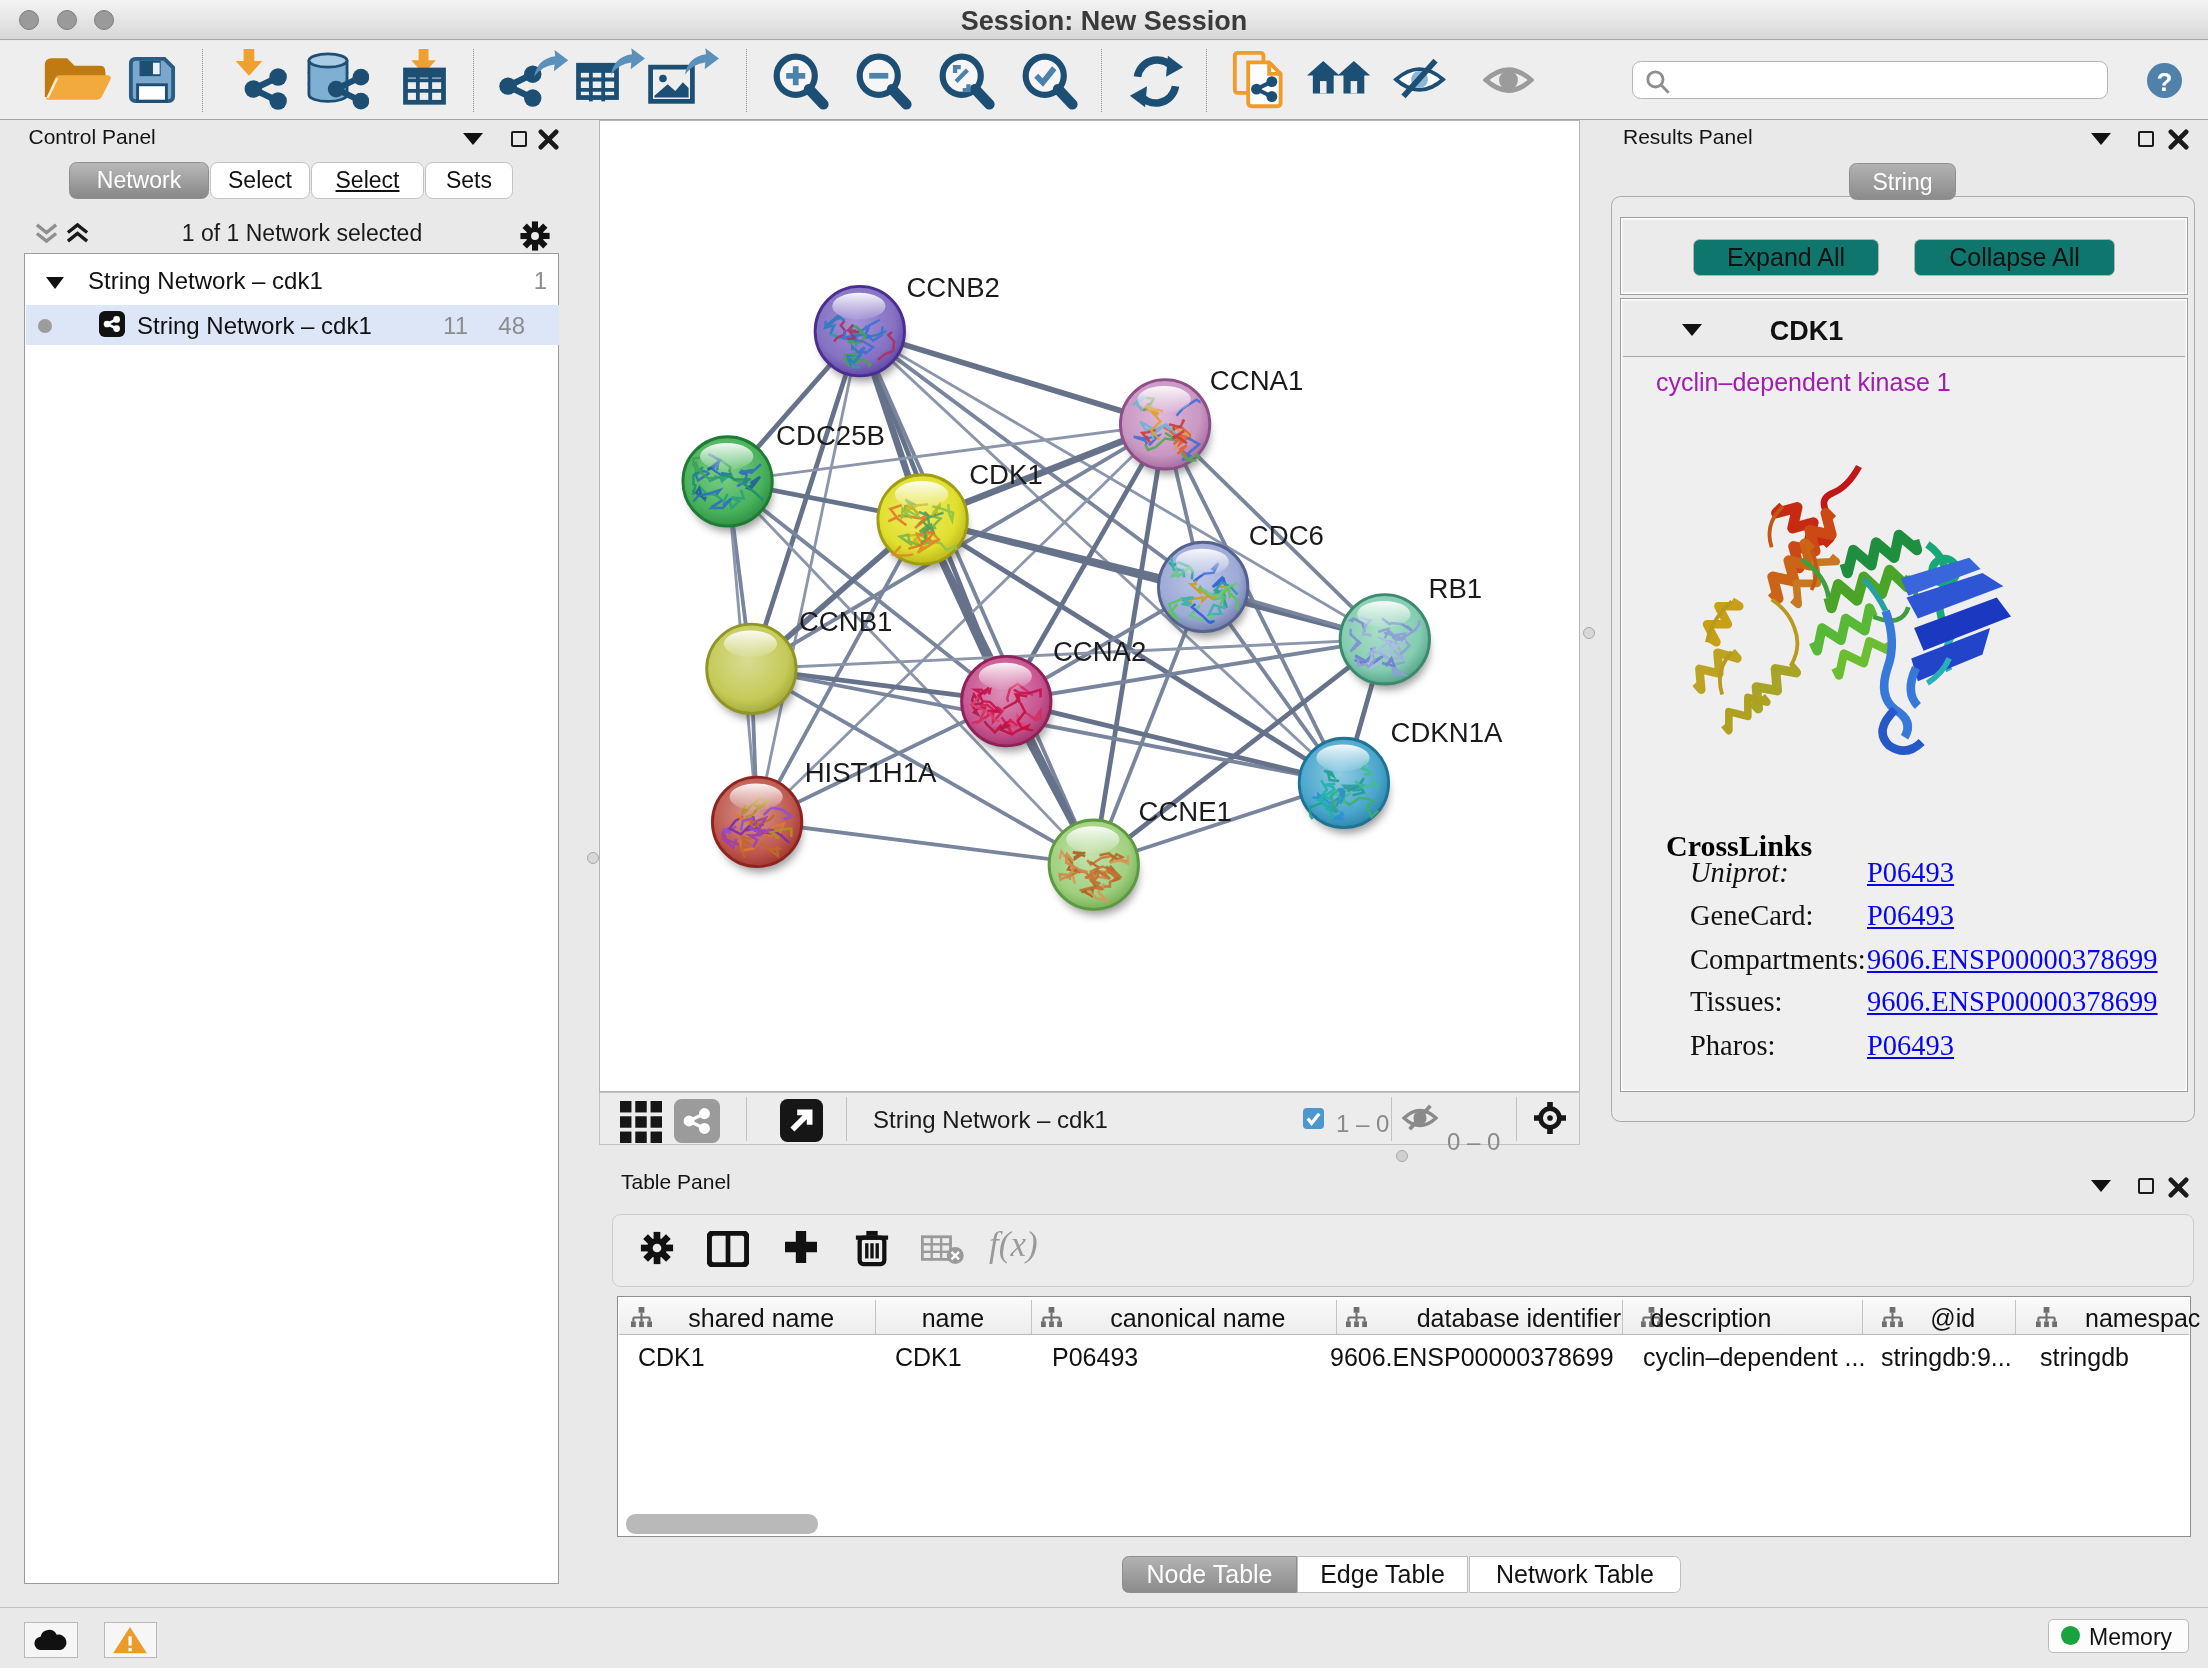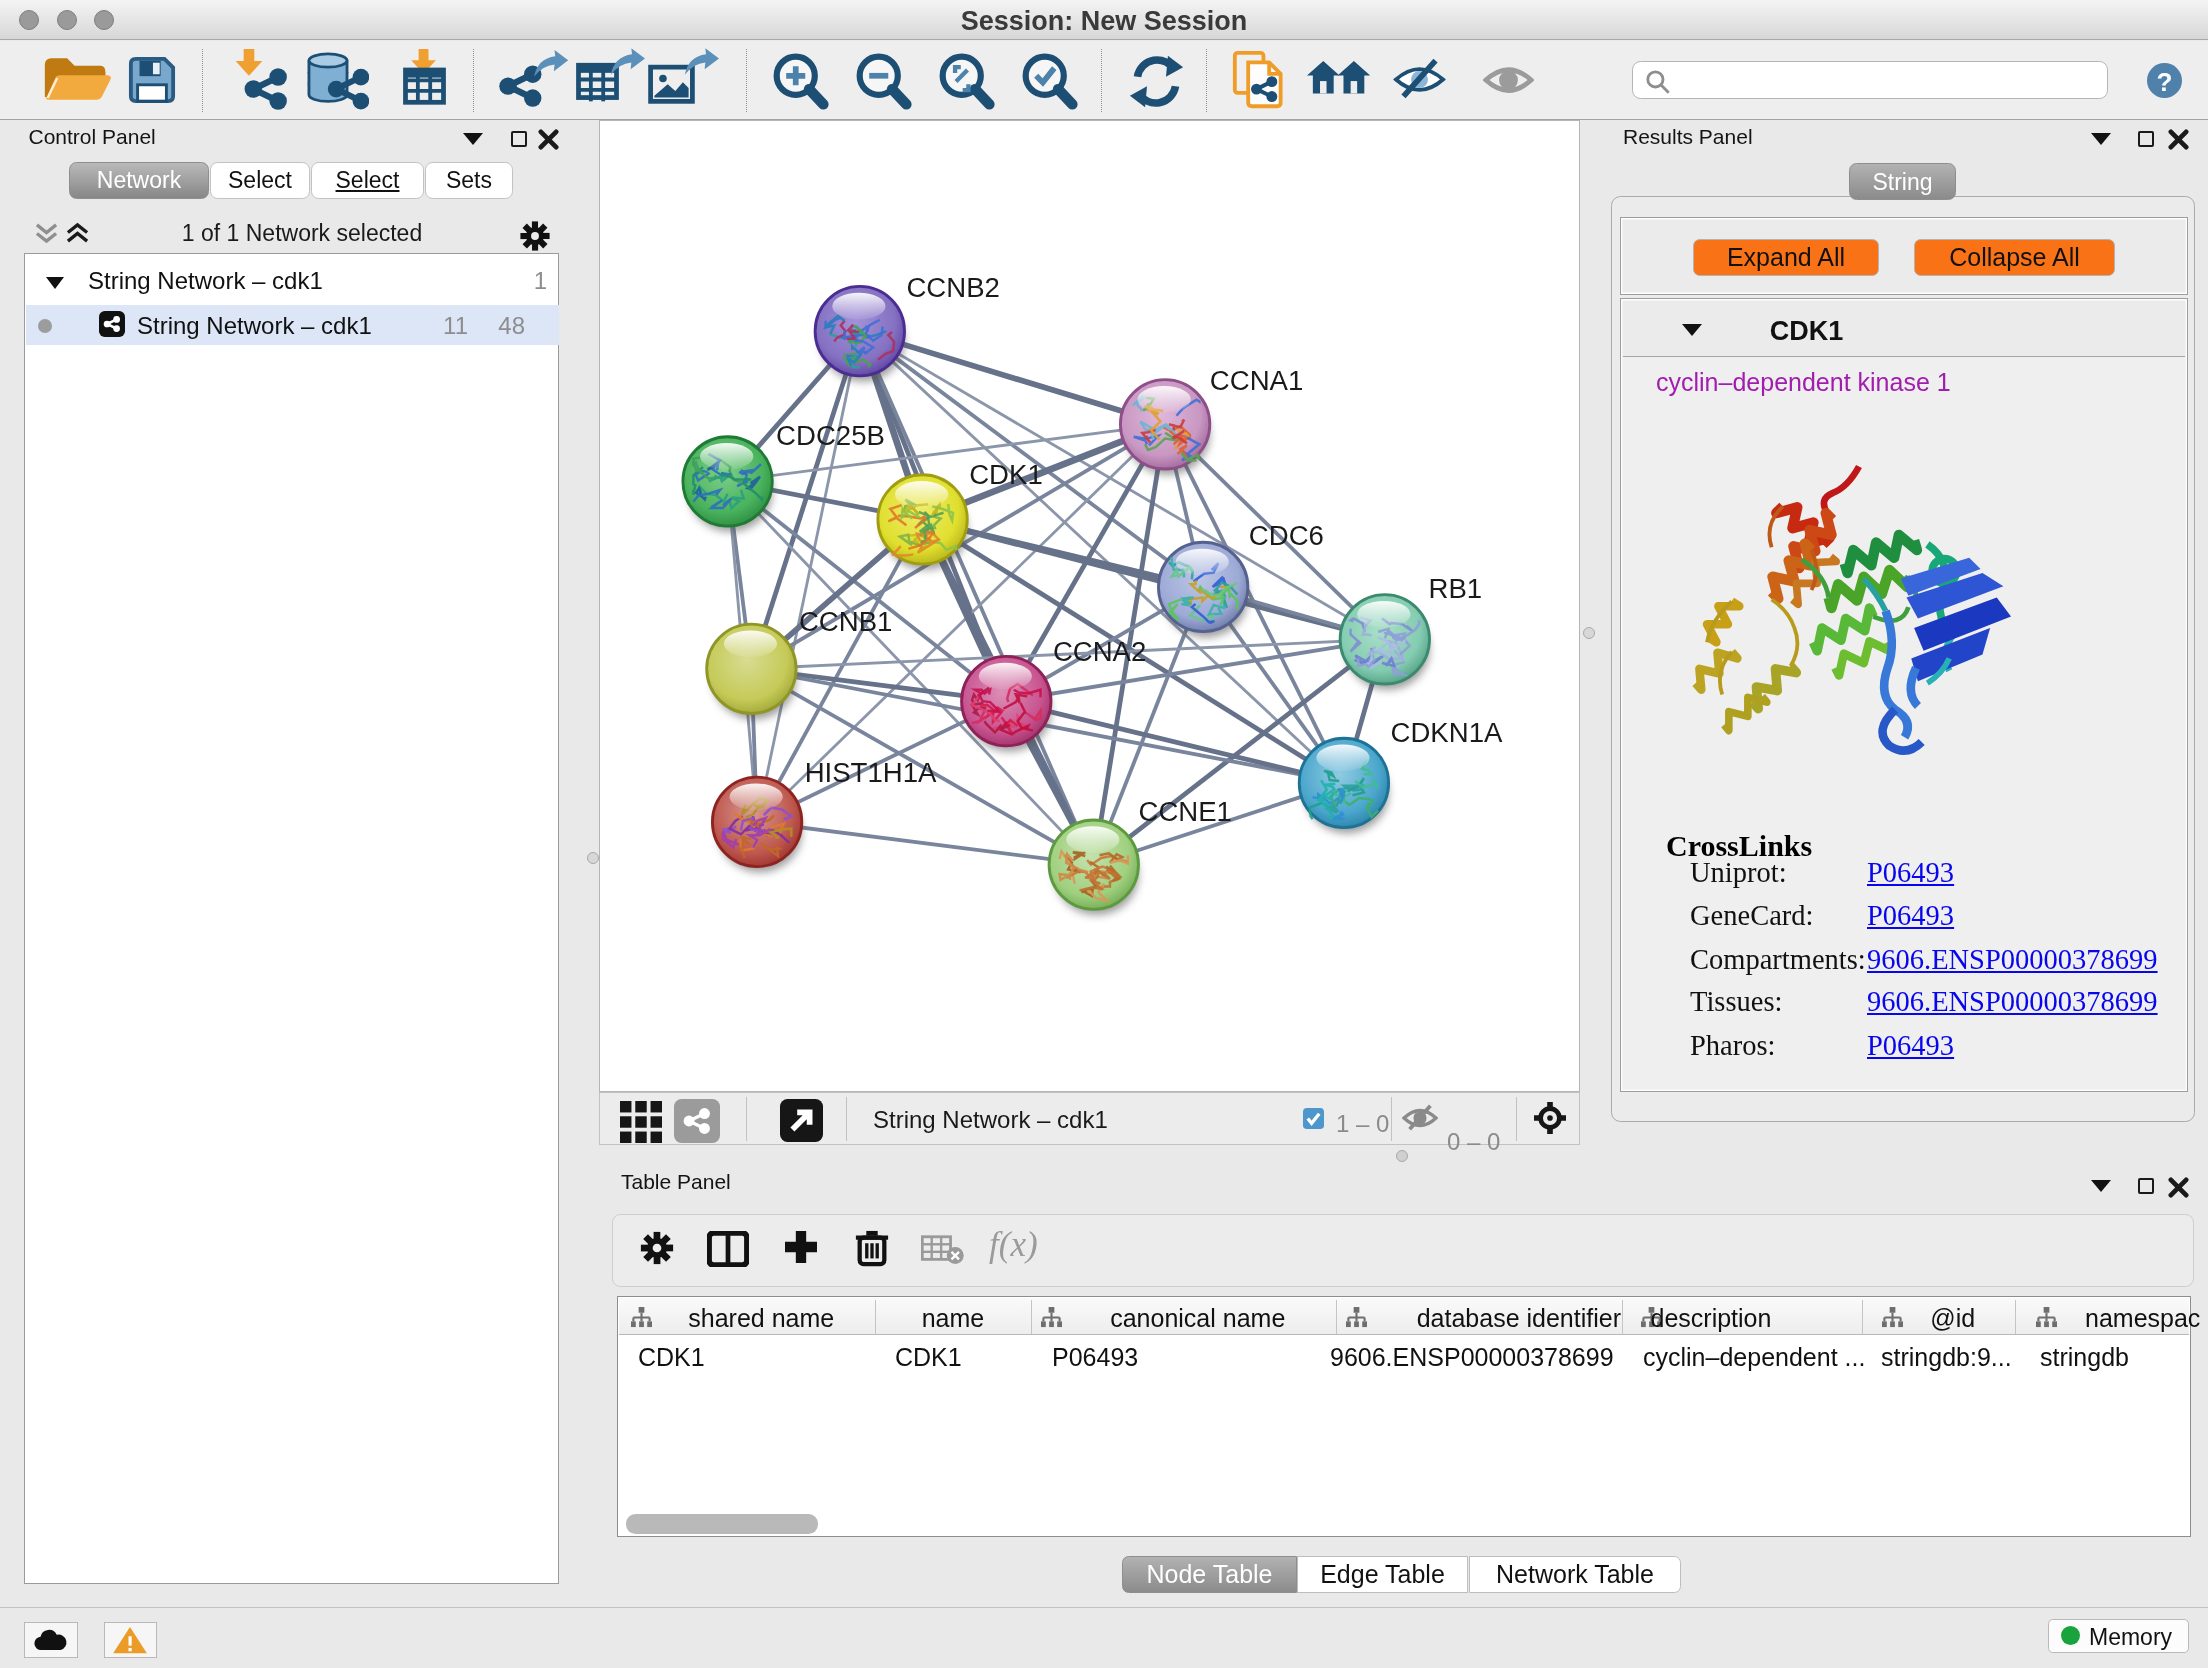--- a/index.html
+++ b/index.html
@@ -19,21 +19,21 @@
 
   
   .tab { position:absolute; top:162px; height:37px; border:1px solid #c2c2c2; background:#fff; color:#111;
          font-size:23px; text-align:center; line-height:35px; border-radius:7.6px; }
   .tabsel { background:linear-gradient(#b9b9b9,#878787); color:#fff; border:1px solid #8e8e8e; }
   .treebox { left:24px; top:253px; width:535px; height:1331px; background:#fff; border:1.4px solid #9b9b9b; }
   .trow1 { left:0; top:0px; width:100%; height:51px; }
   .trow2 { left:0; top:51px; width:100%; height:40px; background:#dce6f6; }
 
   
-  .rbtn { position:absolute; background:#f97316; border:1.4px solid #b3b3b3; border-radius:6.7px;
+  .rbtn { position:absolute; background:#0f766e; border:1.4px solid #b3b3b3; border-radius:6.7px;
           font-size:25px; color:#111; text-align:center; }
   .etched { border:1.4px solid #9d9d9d; box-shadow:inset 0 0 0 1.4px #fdfdfd; }
   .serif { font-family:"Liberation Serif", serif; }
   .crossrow { position:absolute; font-size:28.5px; color:#111; font-family:"Liberation Serif", serif; }
   .crosslink { color:#0806ec; text-decoration:underline; font-family:"Liberation Serif", serif; }
 
   
   .thead { font-size:25px; color:#111; }
   .colsep { position:absolute; top:1300px; height:34px; width:1px; background:#c4c4c4; }
   .ttab { position:absolute; top:1556px; height:37px; background:#fff; border:1px solid #bdbdbd;
@@ -656,21 +656,21 @@
     <path d="M250 148 L330 122 L352 136 L262 170 z" fill="#2e55d4"></path>
     <path d="M258 180 L345 148 L360 168 L268 204 z" fill="#1a38c0"></path>
     <path d="M244 128 L316 106 L328 118 L252 146 z" fill="#3a66dc"></path>
     <path d="M255 212 L338 180 L330 208 L262 236 z" fill="#2244c8"></path>
     <path d="M228 162 Q240 195 230 222 Q220 252 238 266 Q258 278 248 295 M260 222 Q248 248 262 262" stroke="#3878d8" stroke-width="9" fill="none"></path>
     <path d="M238 266 Q215 288 232 304 Q250 316 266 300" stroke="#2858c8" stroke-width="9" fill="none"></path>
     <path d="M205 128 Q220 145 228 162" stroke="#28a0a0" stroke-width="6" fill="none"></path>
     <path d="M272 238 Q288 228 295 212" stroke="#28b0b8" stroke-width="6" fill="none"></path>
   </svg>
 <div class="abs serif" style="left:1666px; top:829px; font-size:30px; font-weight:700; color:#000;">CrossLinks</div>
-<div class="crossrow" style="left:1690px; top:857px;">Uniprot:</div>
+<div class="crossrow" style="left:1690px; top:857px;font-style:italic;">Uniprot:</div>
 <div class="crossrow crosslink" style="left:1867px; top:857px;">P06493</div>
 <div class="crossrow" style="left:1690px; top:900px;">GeneCard:</div>
 <div class="crossrow crosslink" style="left:1867px; top:900px;">P06493</div>
 <div class="crossrow" style="left:1690px; top:944px;">Compartments:</div>
 <div class="crossrow crosslink" style="left:1867px; top:944px;">9606.ENSP00000378699</div>
 <div class="crossrow" style="left:1690px; top:986px;">Tissues:</div>
 <div class="crossrow crosslink" style="left:1867px; top:986px;">9606.ENSP00000378699</div>
 <div class="crossrow" style="left:1690px; top:1030px;">Pharos:</div>
 <div class="crossrow crosslink" style="left:1867px; top:1030px;">P06493</div>
 

